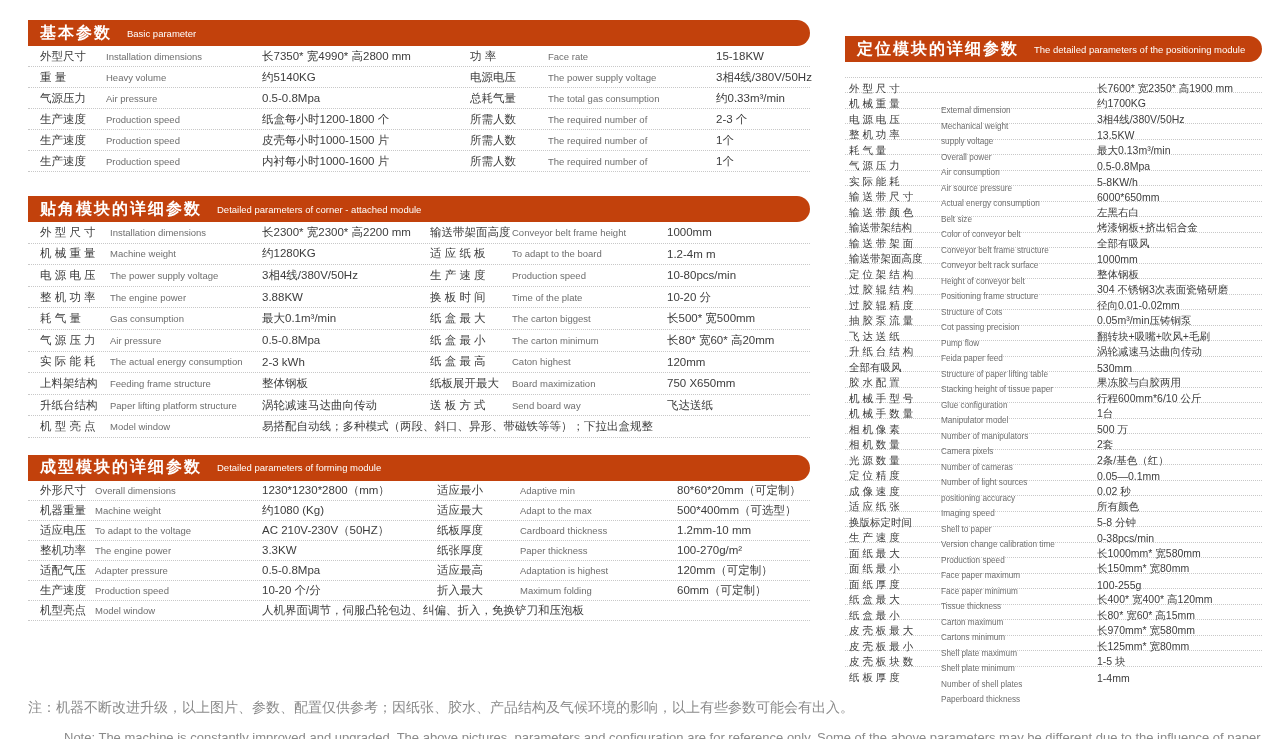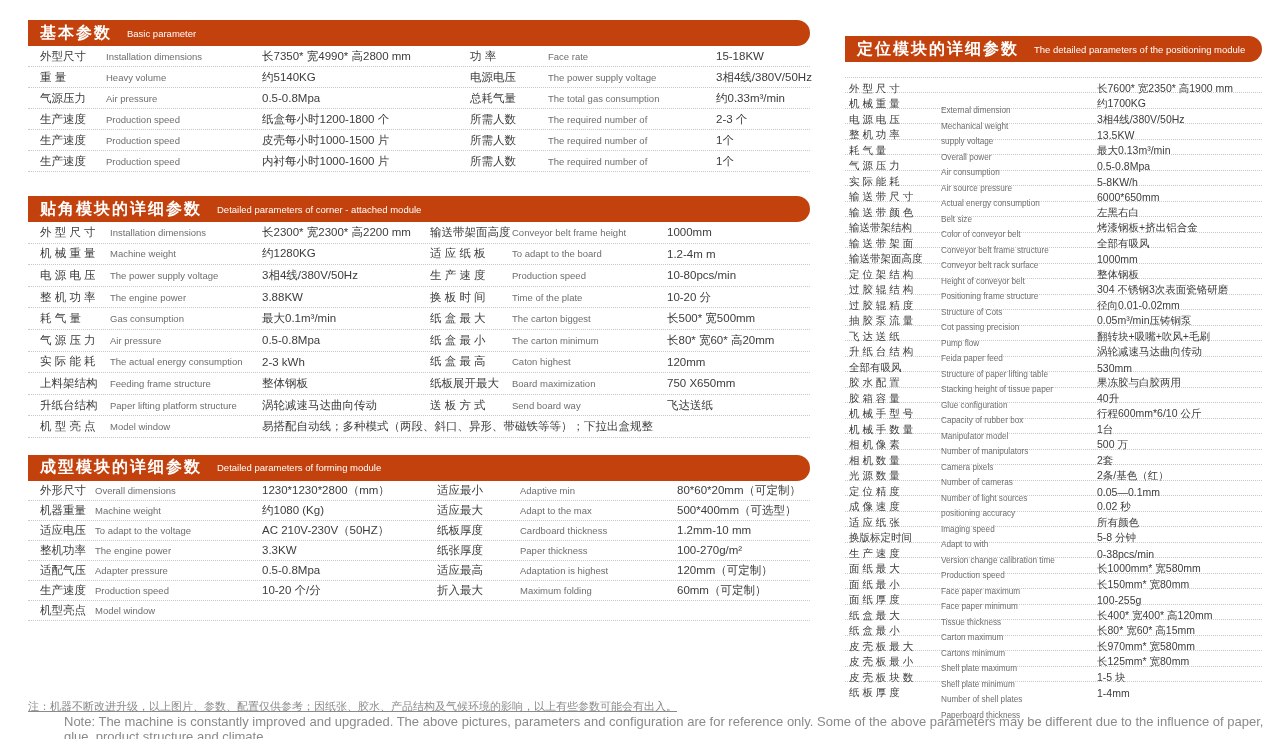--- a/index.html
+++ b/index.html
@@ -38,21 +38,21 @@
   .t3 .row { grid-template-columns:55px 167px 175px 83px 157px 1fr; height:20px; }
   .t3 .row.span-row { grid-template-columns:55px 167px 1fr; }
 
   
   .t4 .row { grid-template-columns:92px 156px 1fr; height:15.5px; padding-left:4px; }
   .t4 .lab { font-size:10.5px; }
   .t4 .sub { font-size:8.2px;margin-top:44px; }
   .t4 .val { font-size:10.5px; }
 
   .footnote { position:absolute; left:28px; top:699px; width:1248px; color:#8a8a8a; }
-  .footnote .fn-cn { font-size:11px; margin-bottom:0;text-decoration:underline; }
+  .footnote .fn-cn { font-size:14px; margin-bottom:13px; }
   .footnote .fn-en { font-size:13px;padding-left:36px; }
 </style>
 </head>
 <body>
 
 <div class="col-left">
 
   <section class="t1">
     <div class="header-bar">
       <span class="title-cn">基本参数</span>
@@ -250,20 +250,21 @@
           <span class="sub">Production speed</span>
           <span class="val">10-20 个/分</span>
           <span class="lab">折入最大</span>
           <span class="sub">Maximum folding</span>
           <span class="val">60mm（可定制）</span>
         </div>
       </div>
     <div class="row span-row">
       <span class="lab">机型亮点</span>
       <span class="sub">Model window</span>
+      <span class="val">人机界面调节，伺服凸轮包边、纠偏、折入，免换铲刀和压泡板</span>
     </div>
   </section>
 
 </div>
 
 <div class="col-right">
   <section class="t4">
     <div class="header-bar">
       <span class="title-cn">定位模块的详细参数</span>
       <span class="title-en">The detailed parameters of the positioning module</span>
@@ -364,25 +365,20 @@
           <span class="lab">全部有吸风</span>
           <span class="sub">Stacking height of tissue paper</span>
           <span class="val">530mm</span>
         </div>
         <div class="row">
           <span class="lab">胶 水 配 置</span>
           <span class="sub">Glue configuration</span>
           <span class="val">果冻胶与白胶两用</span>
         </div>
         <div class="row">
-          <span class="lab">胶 箱 容 量</span>
-          <span class="sub">Capacity of rubber box</span>
-          <span class="val">40升</span>
-        </div>
-        <div class="row">
           <span class="lab">机 械 手 型 号</span>
           <span class="sub">Manipulator model</span>
           <span class="val">行程600mm*6/10 公斤</span>
         </div>
         <div class="row">
           <span class="lab">机 械 手 数 量</span>
           <span class="sub">Number of manipulators</span>
           <span class="val">1台</span>
         </div>
         <div class="row">
@@ -405,21 +401,21 @@
           <span class="sub">positioning accuracy</span>
           <span class="val">0.05—0.1mm</span>
         </div>
         <div class="row">
           <span class="lab">成 像 速 度</span>
           <span class="sub">Imaging speed</span>
           <span class="val">0.02 秒</span>
         </div>
         <div class="row">
           <span class="lab">适 应 纸 张</span>
-          <span class="sub">Adapt to with</span>
+          <span class="sub">Shell to paper</span>
           <span class="val">所有颜色</span>
         </div>
         <div class="row">
           <span class="lab">换版标定时间</span>
           <span class="sub">Version change calibration time</span>
           <span class="val">5-8 分钟</span>
         </div>
         <div class="row">
           <span class="lab">生 产 速 度</span>
           <span class="sub">Production speed</span>

